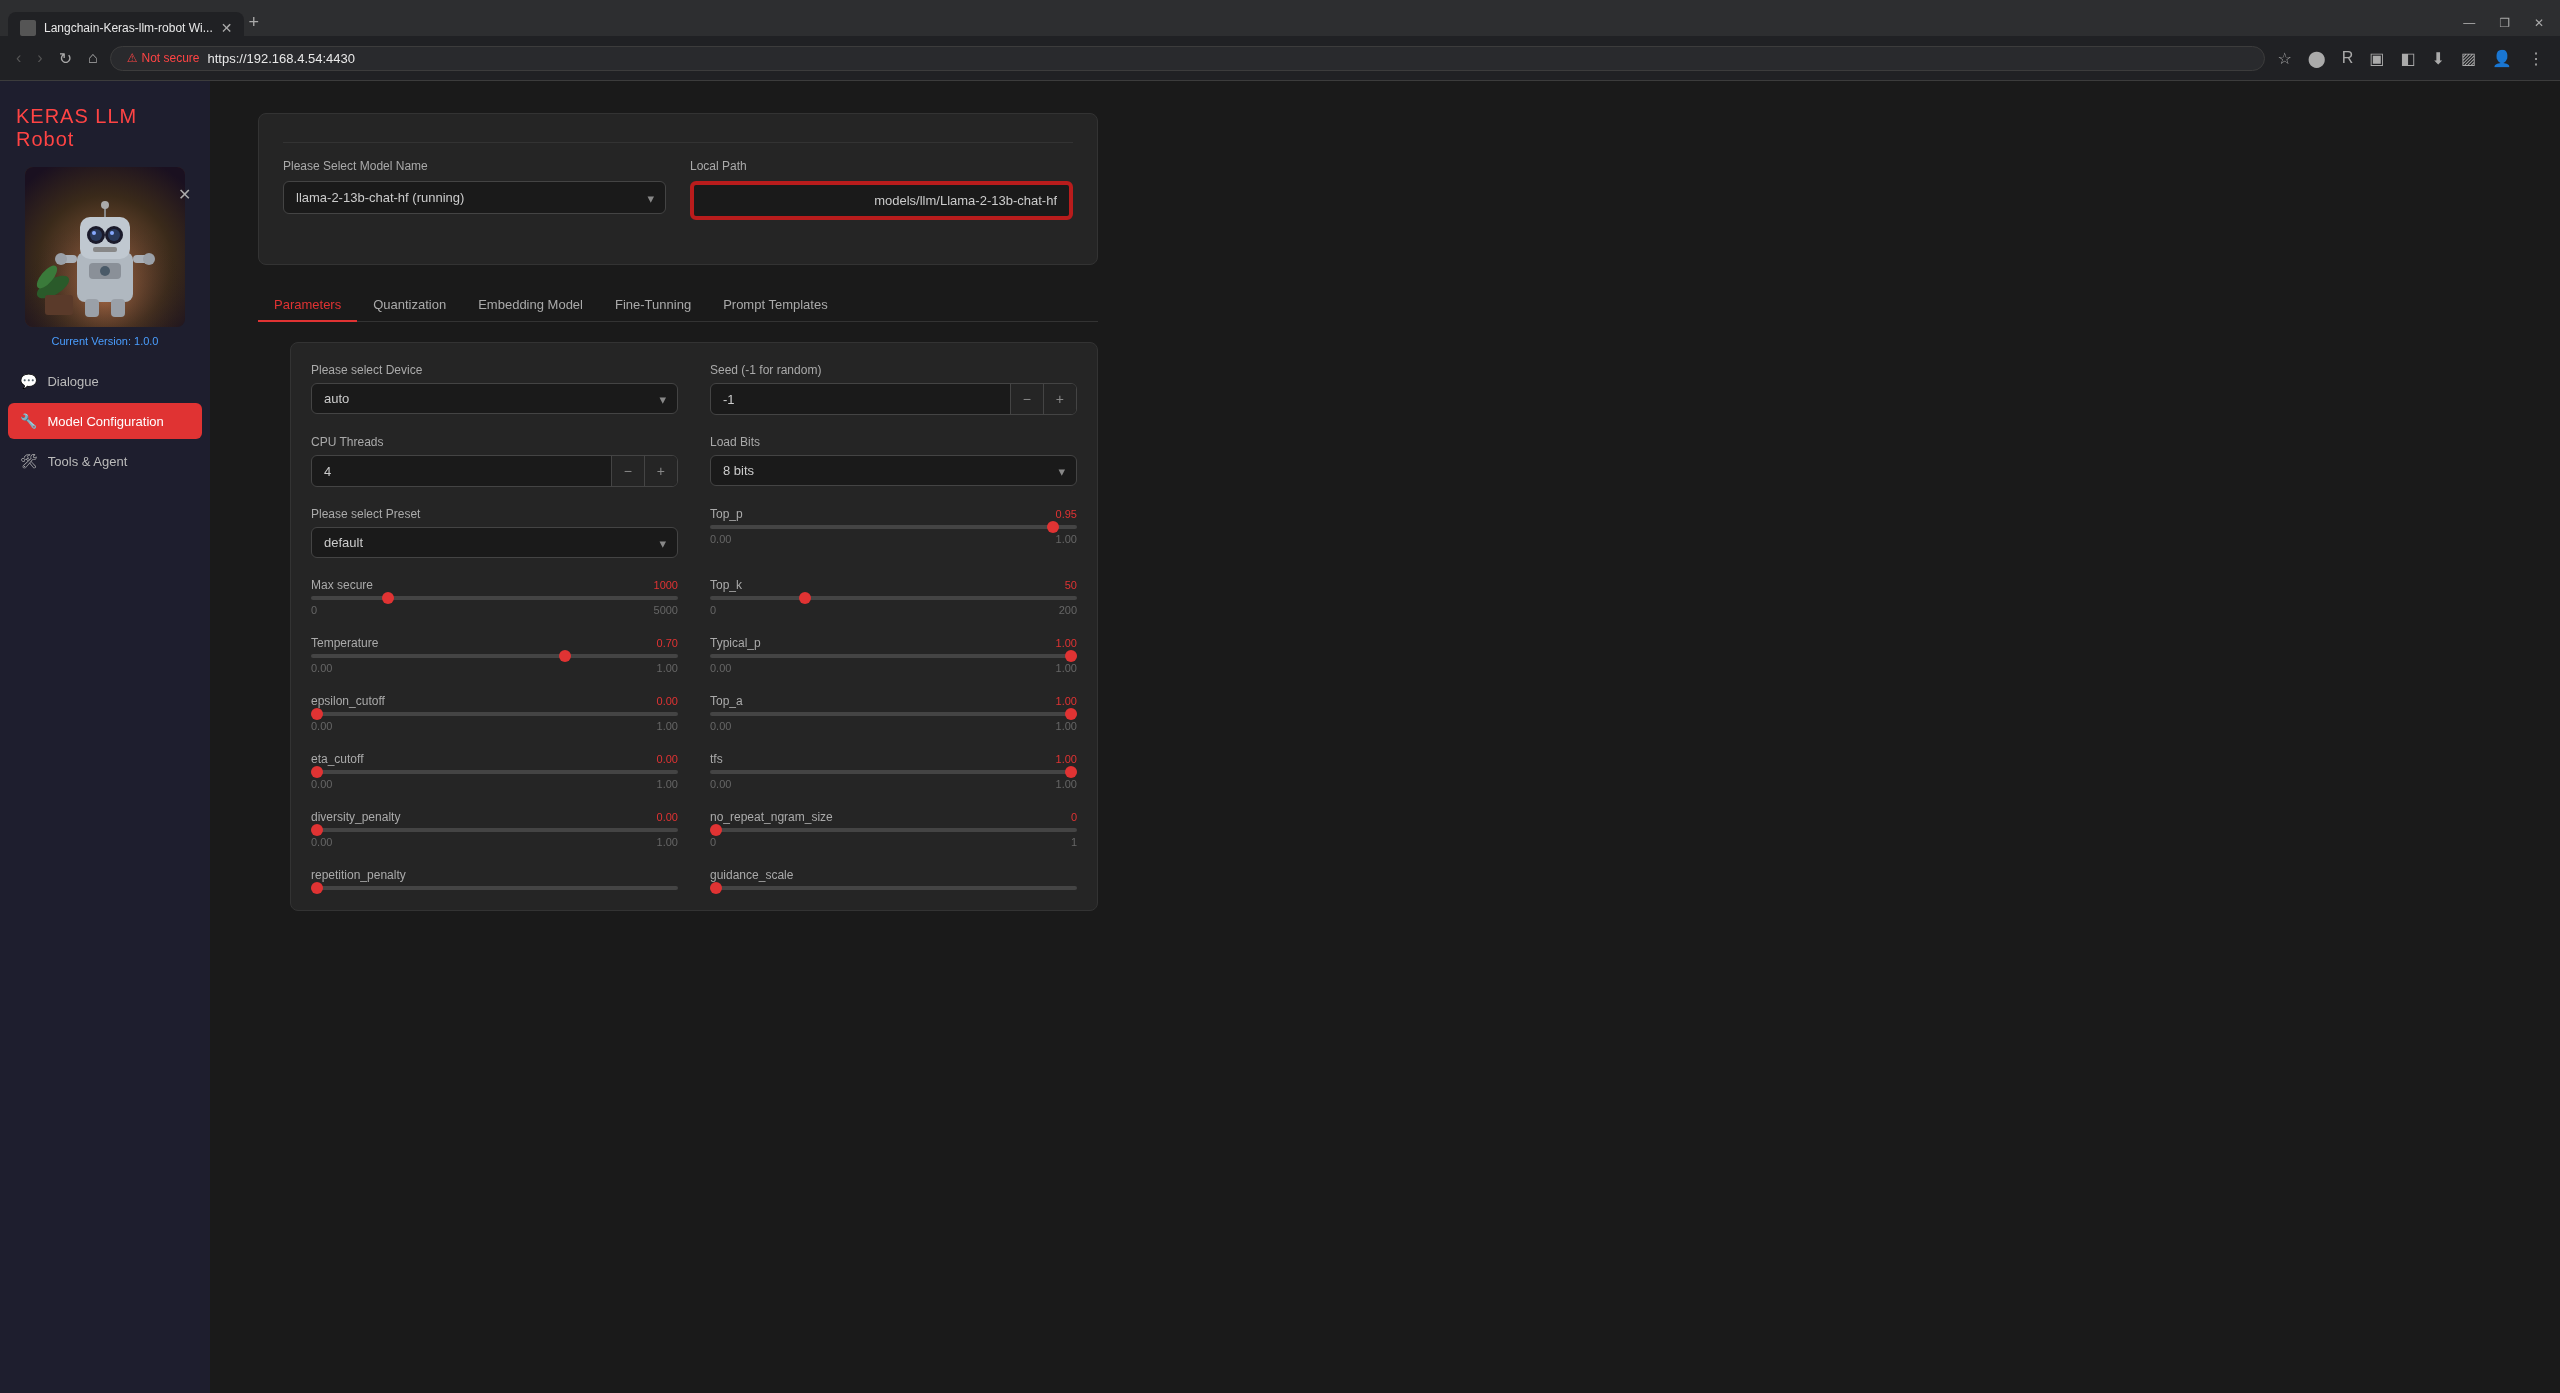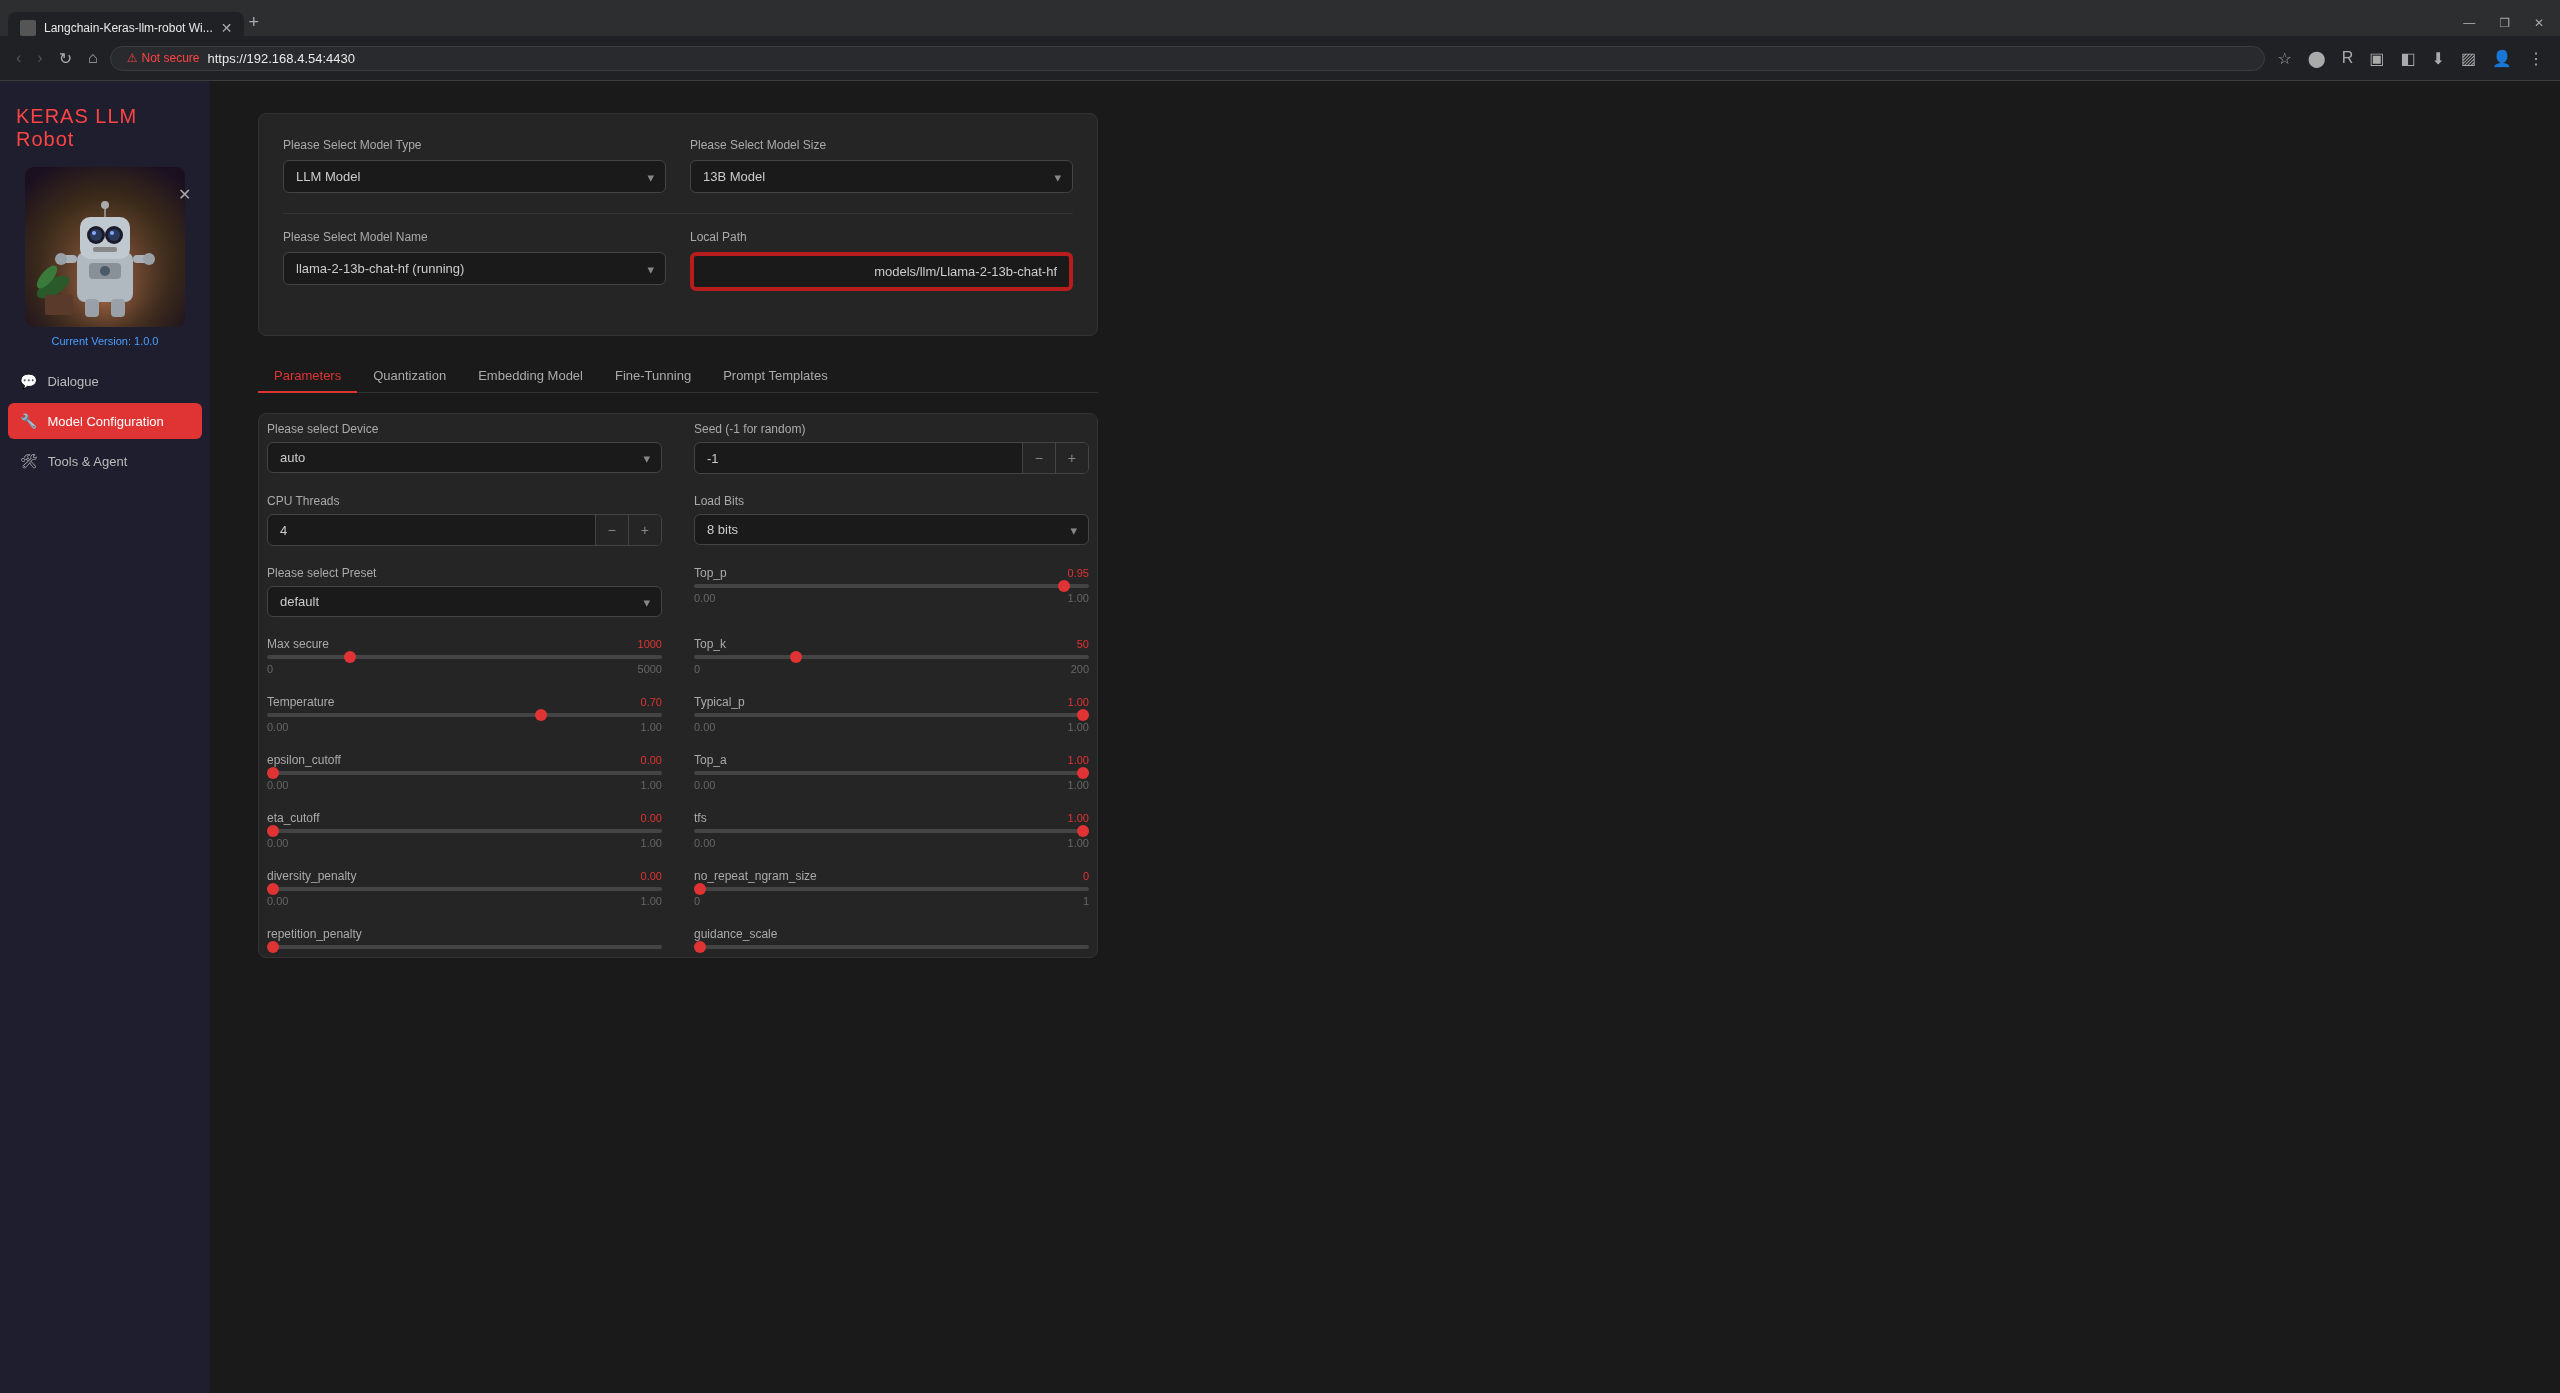--- a/index.html
+++ b/index.html
@@ -287,21 +287,22 @@
     .tab.active {
       color: #e03333;
       border-bottom: 2px solid #e03333;
     }
 
     
     .params-container {
       background: #252525;
       border: 1px solid #333;
       border-radius: 8px;
-      padding: 8px;
+      padding: 20px;
+      margin-left: 32px;
     }
     .params-grid {
       display: grid;
       grid-template-columns: 1fr 1fr;
       gap: 20px 32px;
     }
     .param-group {
       display: flex;
       flex-direction: column;
       gap: 6px;
@@ -521,38 +522,20 @@
       <div class="nav-item">
         <span class="nav-icon">🛠</span>
         <span>Tools &amp; Agent</span>
       </div>
     </nav>
   </div>
 
   <div class="main-content">
 
     <div class="model-selection">
-      <div class="form-row">
-        <div class="form-group">
-          <label class="form-label">Please Select Model Type</label>
-          <div class="select-wrapper">
-            <select class="form-select">
-              <option>LLM Model</option>
-            </select>
-          </div>
-        </div>
-        <div class="form-group">
-          <label class="form-label">Please Select Model Size</label>
-          <div class="select-wrapper">
-            <select class="form-select">
-              <option>13B Model</option>
-            </select>
-          </div>
-        </div>
-      </div>
 
       <hr class="divider">
 
       <div class="form-row">
         <div class="form-group">
           <label class="form-label">Please Select Model Name</label>
           <div class="select-wrapper">
             <select class="form-select">
               <option>llama-2-13b-chat-hf (running)</option>
             </select>

